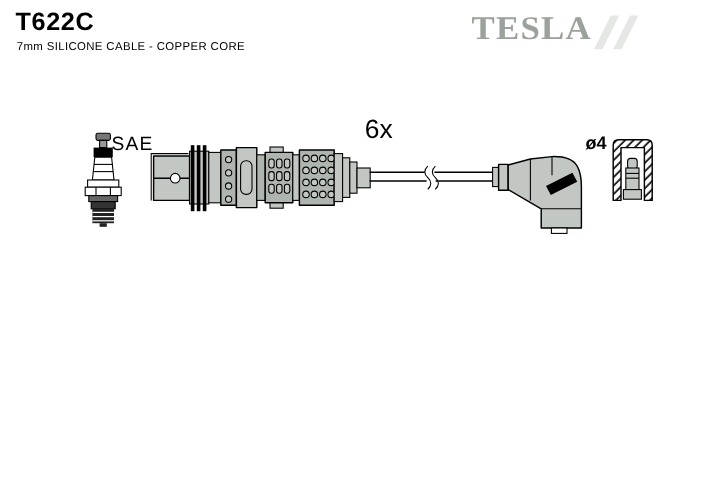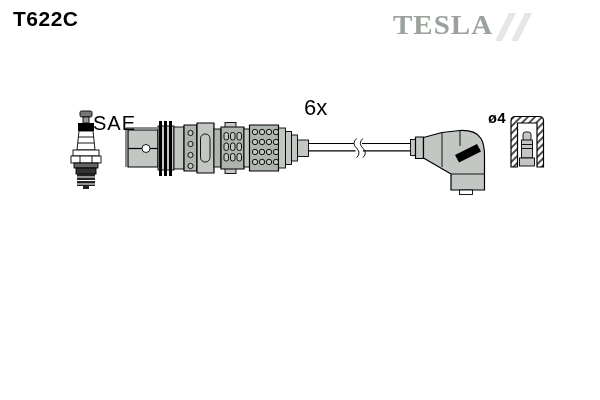--- a/index.html
+++ b/index.html
@@ -20,39 +20,40 @@
   .part-no{position:absolute;left:13px;top:7px;font-size:21px;font-weight:bold;letter-spacing:.5px;margin:0;}
   .desc{position:absolute;left:14px;top:34px;font-size:9.5px;letter-spacing:.3px;white-space:nowrap;}
   .brand-text{
     position:absolute;left:393px;top:9px;font-size:29px;font-weight:bold;
     font-family:"Liberation Serif",serif;color:var(--brand-gray,#9ba29b);
     letter-spacing:1px;transform:scaleY(.95);transform-origin:top left;white-space:nowrap;
   }
   .brand-mark{position:absolute;left:491px;top:11px;width:48px;height:32px;}
   
   .lbl{position:absolute;white-space:nowrap;}
-  .lbl-sae{left:93px;top:112px;font-size:20px;letter-spacing:1px;}
+  .lbl-sae{left:93px;top:112px;font-size:16px;letter-spacing:1px;}
   .lbl-qty{left:304px;top:95px;font-size:22px;}
-  .lbl-dia{left:488px;top:111px;font-size:15px;font-weight:bold;font-family:Liberation Mono, monospace;}
+  .lbl-dia{left:488px;top:111px;font-size:15px;font-weight:bold;font-family:Liberation Sans, sans-serif;}
   
   svg.diagram{position:absolute;left:0;top:0;}
   .s{stroke:var(--line,#000);stroke-width:1.2;stroke-linejoin:round;}
   .s1{stroke:var(--line,#000);stroke-width:0.9;}
   .gf{fill:var(--part-fill,#c3c7c3);}
   .gd{fill:var(--part-fill-dark,#aeb4ae);}
   .wf{fill:#ffffff;}
   .bf{fill:var(--line,#000);}
   .nf{fill:none;}
 </style>
 </head>
 <body>
 
 <div id="canvas">
 
   <h1 class="part-no">T622C</h1>
+  <div class="desc">7mm SILICONE CABLE - COPPER CORE</div>
 
   <span class="brand-text">TESLA</span>
   <svg class="brand-mark" width="48" height="32" viewBox="0 0 48 32">
     <polygon points="4,30 18,2 25,2 11,30" fill="var(--brand-faint,#e4e7e4)"></polygon>
     <polygon points="20,30 34,2 41,2 27,30" fill="var(--brand-faint,#e4e7e4)"></polygon>
   </svg>
 
   <span class="lbl lbl-sae">SAE</span>
   <span class="lbl lbl-qty">6x</span>
   <span class="lbl lbl-dia">ø4</span>

